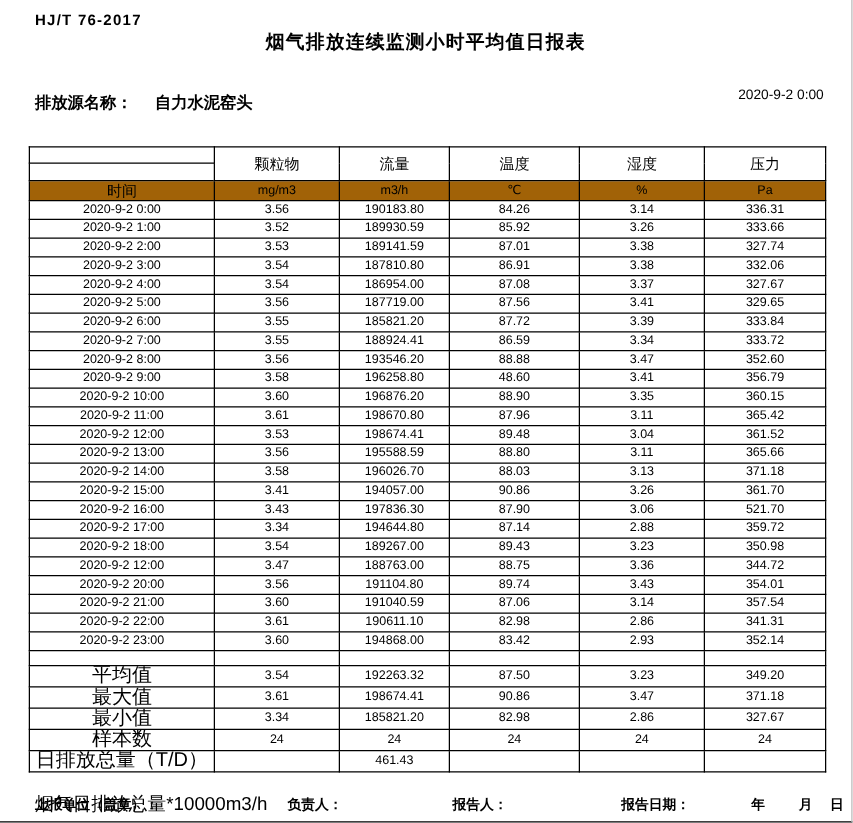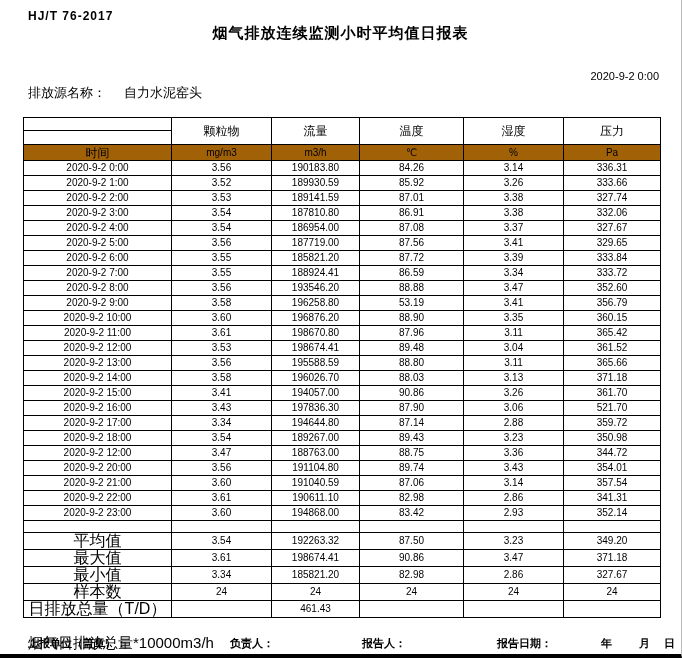--- a/index.html
+++ b/index.html
@@ -1,22 +1,22 @@
 <!DOCTYPE html>
 <html><head>
 <meta charset="utf-8">
 <style>
   * { margin:0; padding:0; box-sizing:border-box; }
   body { background:#e8e8e8; font-family:"Liberation Sans","DejaVu Sans",sans-serif; color:#000; }
   #doc { position:relative; width:682px; height:658px; background:#ffffff; overflow:hidden;
-         border-right:1px solid #bbb; border-bottom:4px solid #000000; }
+         border-right:1px solid #bbb; border-bottom:1px solid #000000; }
 
   .standard { position:absolute; left:28px; top:9px; font-weight:bold; font-size:12px; letter-spacing:1px; }
   .title    { position:absolute; left:0; right:0; top:24px; text-align:center; font-weight:bold; font-size:15px; letter-spacing:1px; }
-  .src-line { position:absolute; left:28px; top:84px; font-weight:normal; font-size:13px;text-align:center; }
+  .src-line { position:absolute; left:28px; top:73px; font-weight:bold; font-size:13px;text-align:center; }
   .src-line .src-name { margin-left:18px; }
   .dt       { position:absolute; right:22px; top:70px; font-size:11px; font-weight:normal; }
 
   table.report { position:absolute; left:23px; top:117px; width:637px;
                  border-collapse:collapse; table-layout:fixed; }
   table.report td, table.report th { border:1px solid #000; text-align:center; vertical-align:middle;
                  font-size:10px; font-weight:normal; line-height:1; padding:0; overflow:hidden; white-space:nowrap; }
   tr.hA  { height:13px; }
   tr.hB  { height:14px; }
   table.report th { font-size:12px; }
@@ -150,21 +150,21 @@
           <td>3.56</td>
           <td>193546.20</td>
           <td>88.88</td>
           <td>3.47</td>
           <td>352.60</td>
         </tr>
         <tr>
           <td class="tcol">2020-9-2 9:00</td>
           <td>3.58</td>
           <td>196258.80</td>
-          <td>53.19</td>
+          <td>48.60</td>
           <td>3.41</td>
           <td>356.79</td>
         </tr>
         <tr>
           <td class="tcol">2020-9-2 10:00</td>
           <td>3.60</td>
           <td>196876.20</td>
           <td>88.90</td>
           <td>3.35</td>
           <td>360.15</td>

